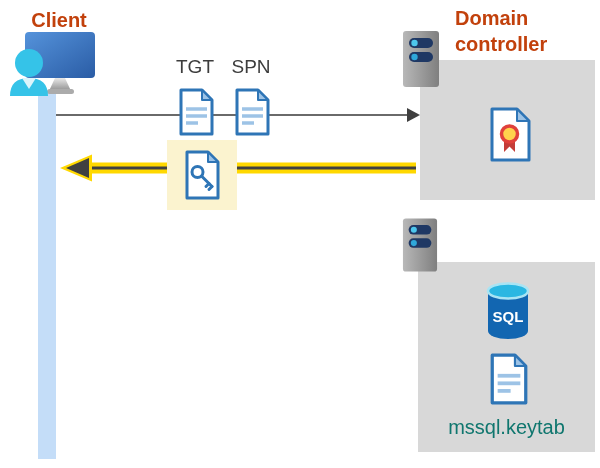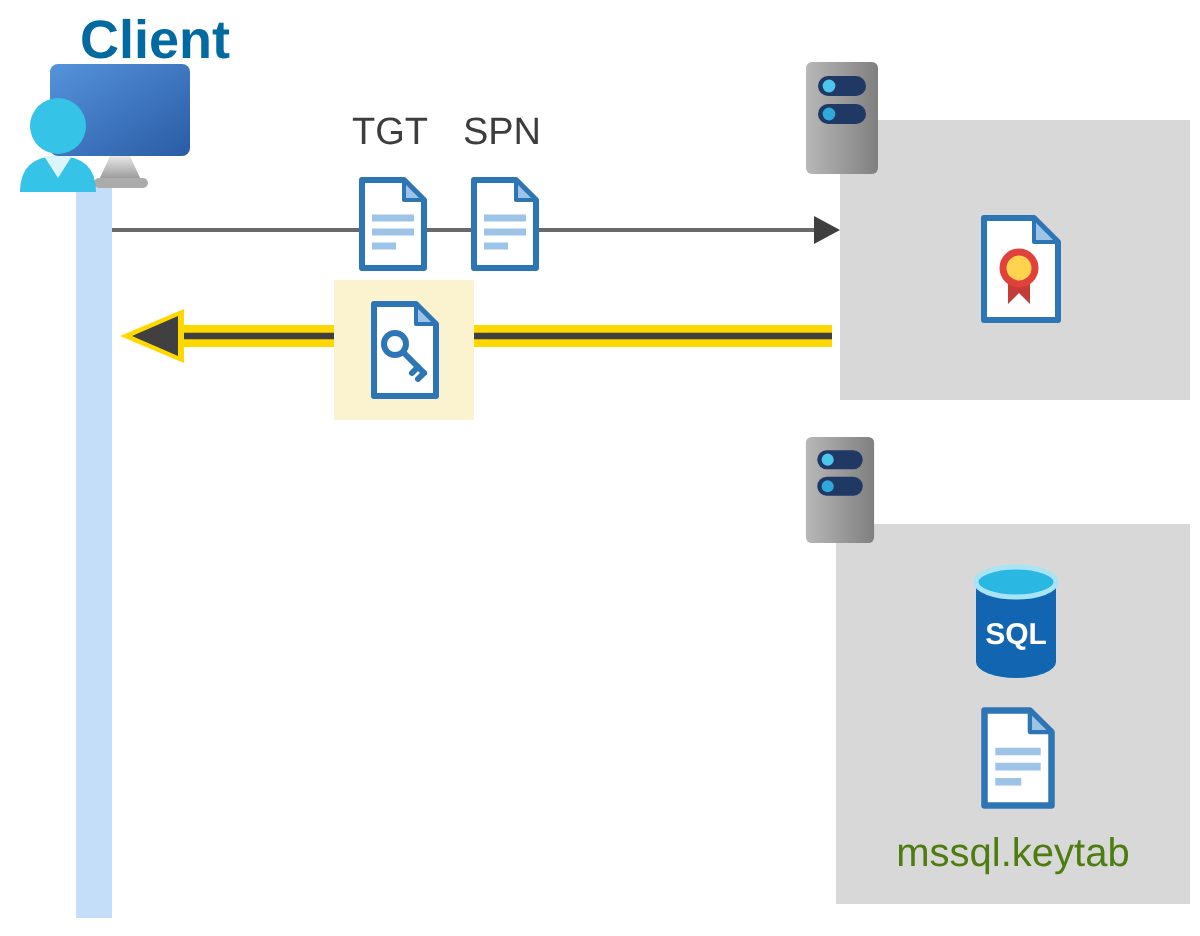--- a/index.html
+++ b/index.html
@@ -1,21 +1,21 @@
 <!DOCTYPE html>
 <html><head>
 <meta charset="utf-8">
 <style>
   html,body{margin:0;padding:0;background:#fff;}
   .canvas{
     position:relative;width:600px;height:468px;background:#ffffff;overflow:hidden;
     font-family:"Liberation Sans",sans-serif;
   }
   .abs{position:absolute;}
-  .heading{font-size:27px;font-weight:bold;color:#0369a1;line-height:26px;margin-left:13px;}
+  .heading{font-size:20px;font-weight:bold;color:#c2410c;line-height:26px;}
   .label{font-size:19px;color:#3d3d3d;}
   .client-label{left:27px;top:7px;width:64px;text-align:center;}
   .client-icon{left:8px;top:30px;}
   .lifeline{left:38px;top:92px;width:18px;height:367px;background:#C4DDF8;}
   .request-arrow{left:56px;top:105px;}
   .tgt-label{left:168px;top:56px;width:54px;text-align:center;}
   .spn-label{left:224px;top:56px;width:54px;text-align:center;}
   .tgt-doc{left:178px;top:88px;}
   .spn-doc{left:234px;top:88px;}
   .response-arrow{left:58px;top:152px;}
@@ -23,21 +23,21 @@
   .key-doc{left:184px;top:150px;}
   .dc-box{left:420px;top:60px;width:175px;height:140px;background:#D8D8D8;}
   .dc-server{left:402px;top:30px;}
   .dc-label{left:455px;top:5px;width:145px;}
   .cert-icon{left:489px;top:107px;}
   .linux-box{left:418px;top:262px;width:177px;height:190px;background:#D8D8D8;}
   .linux-server-icon{left:402px;top:217px;}
   .linux-label{left:456px;top:226px;width:144px;white-space:nowrap;}
   .sql-icon{left:486px;top:282px;}
   .keytab-doc{left:489px;top:352px;}
-  .keytab-label{left:418px;top:416px;width:177px;text-align:center;font-size:20px;color:#4d7c0f;}
+  .keytab-label{left:418px;top:416px;width:177px;text-align:center;font-size:20px;color:#0f766e;}
 </style>
 </head>
 <body>
 
 <div class="canvas">
 
   <div class="abs lifeline"></div>
 
   <svg class="abs request-arrow" width="365" height="20" viewBox="0 0 365 20">
     <line x1="0" y1="10" x2="352" y2="10" stroke="#6A6A6A" stroke-width="2"></line>
@@ -113,20 +113,21 @@
         <stop offset="0" stop-color="#B8B8B8"></stop>
           <stop offset="1" stop-color="#7F7F7F"></stop>
       </linearGradient>
     </defs>
     <rect x="1" y="1" width="36" height="56" rx="3" fill="url(#srv1)"></rect>
     <rect x="7" y="8" width="24" height="10" rx="5" fill="#1F3864"></rect>
     <circle cx="12.5" cy="13" r="3.2" fill="#4DC6EC"></circle>
     <rect x="7" y="22" width="24" height="10" rx="5" fill="#1F3864"></rect>
     <circle cx="12.5" cy="27" r="3.2" fill="#2FA8DA"></circle>
   </svg>
+  <div class="abs heading dc-label">Domain controller</div>
   <svg class="abs cert-icon" width="43" height="55" viewBox="0 0 43 55">
     <path d="M3 2 h25 l12 12 v39 h-37 z" fill="#ffffff" stroke="#2E75B6" stroke-width="3" stroke-linejoin="round"></path>
     <path d="M28 2 v12 h12 z" fill="#9DC3E6" stroke="#2E75B6" stroke-width="2" stroke-linejoin="round"></path>
     <path d="M15 32 v13 l5.5 -5.5 5.5 5.5 v-13 z" fill="#C43C38"></path>
     <circle cx="20.5" cy="27" r="8" fill="#FFD34D" stroke="#E0413B" stroke-width="3.5"></circle>
   </svg>
 
   <div class="abs linux-box"></div>
   <svg class="abs linux-server-icon" width="36" height="56" viewBox="0 0 38 58">
     <defs>

